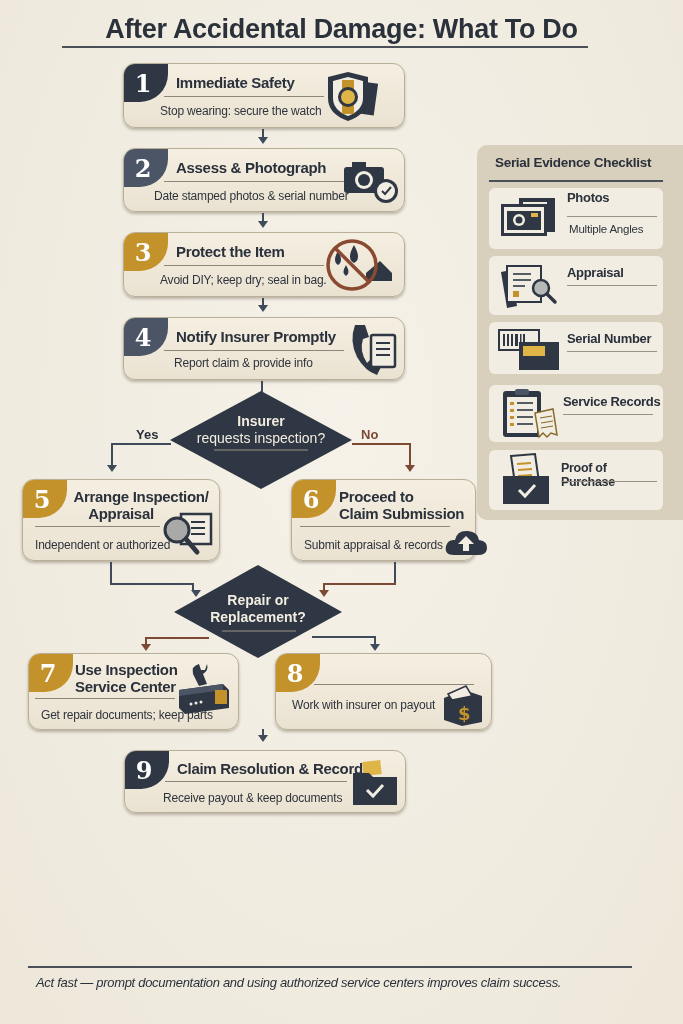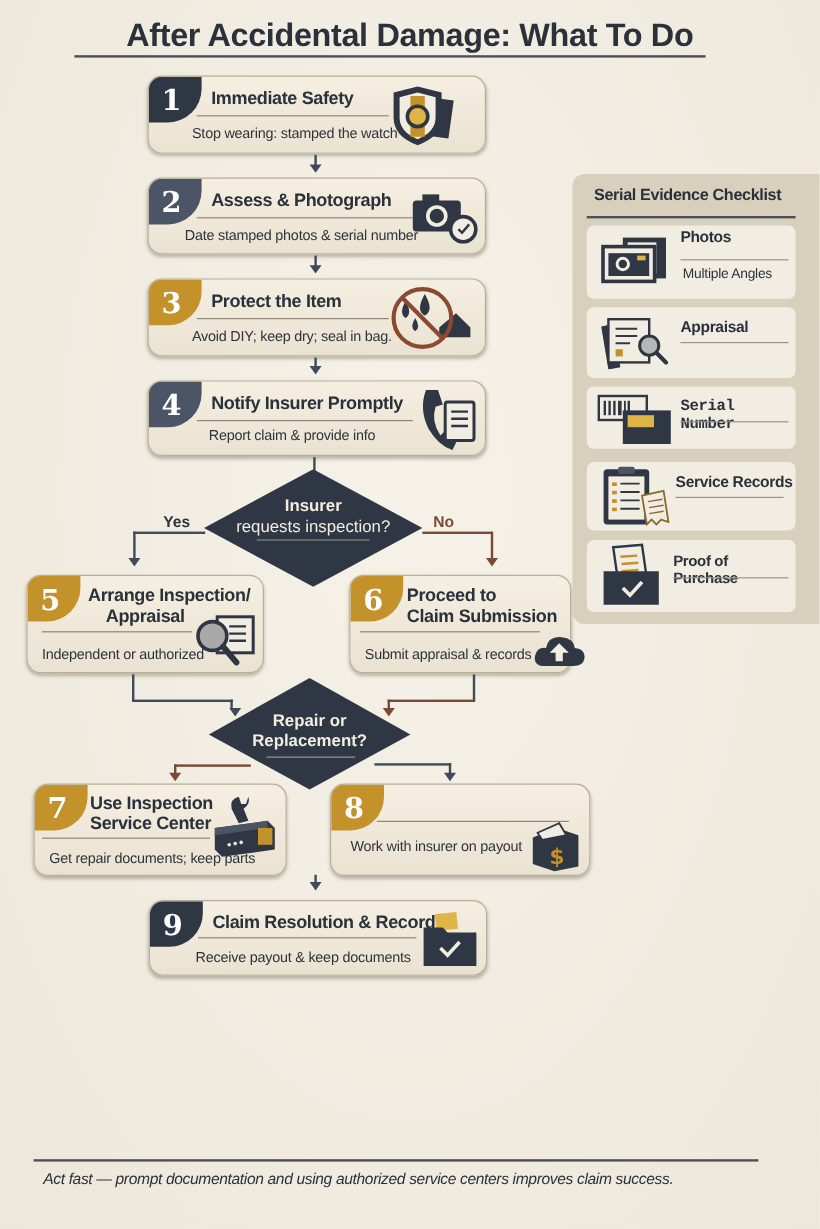--- a/index.html
+++ b/index.html
@@ -69,21 +69,21 @@
 </head>
 <body>
 
 <div class="title">After Accidental Damage: What To Do</div>
 <div class="title-rule"></div>
 
 <div class="step" style="left:123px;top:63px;width:282px;height:65px;">
   <div class="badge dark">1</div>
   <div class="step-title" style="left:52px;top:10px;">Immediate Safety</div>
   <div class="step-rule" style="left:40px;top:32px;width:160px;"></div>
-  <div class="step-desc" style="left:36px;top:40px;">Stop wearing: stamped the watch</div>
+  <div class="step-desc" style="left:36px;top:40px;">Stop wearing: secure the watch</div>
   <svg class="step-icon" style="left:200px;top:4px;" width="60" height="56" viewBox="0 0 60 56">
     <rect x="30" y="14" width="22" height="32" fill="#2e3743" transform="rotate(8 40 30)"></rect>
     <path d="M24 4 L44 9 L44 30 Q44 46 24 53 Q4 46 4 30 L4 9 Z" fill="#2e3743"></path>
     <path d="M24 9 L39 13 L39 30 Q39 42 24 48 Q9 42 9 30 L9 13 Z" fill="#f2ede2"></path>
     <rect x="18" y="12" width="12" height="34" fill="#c4922a"></rect>
     <circle cx="24" cy="29" r="10" fill="#2e3743"></circle>
     <circle cx="24" cy="29" r="7" fill="#e0b548"></circle>
   </svg>
 </div>
 <div class="arrow-down" style="left:258px;top:137px;"></div>
@@ -285,21 +285,21 @@
       <line x1="16" y1="18" x2="34" y2="18" stroke="#2e3743" stroke-width="1.6"></line>
       <line x1="16" y1="24" x2="28" y2="24" stroke="#2e3743" stroke-width="1.6"></line>
       <rect x="16" y="29" width="6" height="6" fill="#c4922a"></rect>
       <circle cx="44" cy="26" r="8" fill="#b6b8b6" stroke="#2e3743" stroke-width="2.5"></circle>
       <line x1="50" y1="32" x2="58" y2="40" stroke="#2e3743" stroke-width="3.5" stroke-linecap="round"></line>
     </svg>
     <div class="check-label" style="top:9px;">Appraisal</div>
     <div class="check-rule" style="top:29px;"></div>
   </div>
 
-  <div class="check-card" style="top:177px;height:52px;font-family:Liberation Mono, monospace;">
+  <div class="check-card" style="top:177px;height:52px;">
     <svg class="check-icon" style="top:4px;" width="66" height="46" viewBox="0 0 66 46">
       <rect x="2" y="4" width="40" height="20" fill="#f2ede2" stroke="#2e3743" stroke-width="2"></rect>
       <g fill="#2e3743">
           <rect x="6" y="8" width="2" height="12"></rect>
           <rect x="10" y="8" width="2" height="12"></rect>
           <rect x="14" y="8" width="2" height="12"></rect>
           <rect x="18" y="8" width="3" height="12"></rect>
           <rect x="23" y="8" width="1.5" height="12"></rect>
           <rect x="26" y="8" width="2" height="12"></rect>
         </g>

